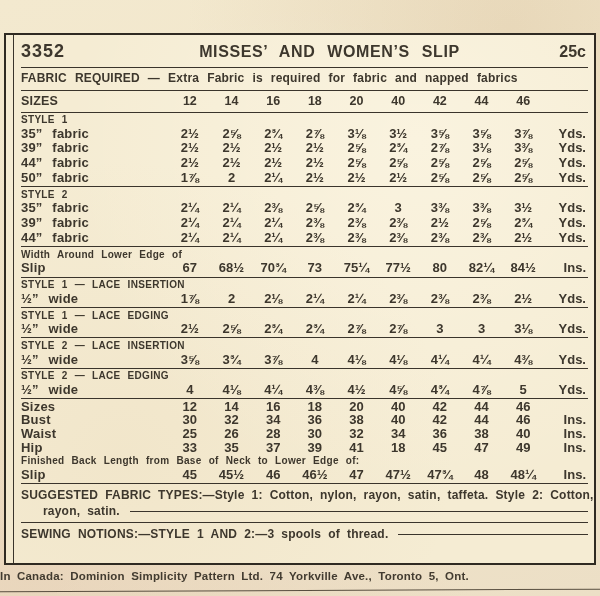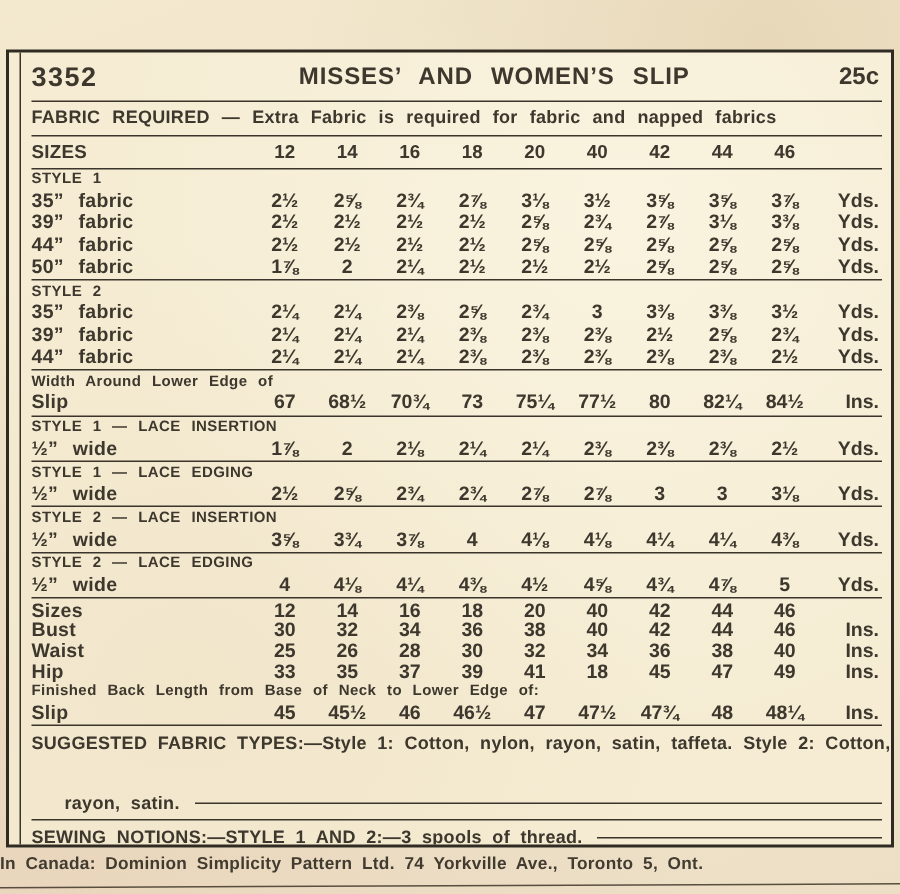--- a/index.html
+++ b/index.html
@@ -58,21 +58,21 @@
   .sec-heading{
     font-size:10px;font-weight:bold;line-height:13.6px;height:13.6px;
     letter-spacing:0.3px;word-spacing:4px;white-space:nowrap;
   }
   .note-block{padding:3px 0 2px 0;}
   .nb-line{
     font-size:12px;font-weight:bold;line-height:16px;
     letter-spacing:0.2px;word-spacing:3.5px;white-space:nowrap;
     display:flex;align-items:baseline;
   }
-  .nb-indent{padding-left:22px;margin-top:24px;}
+  .nb-indent{padding-left:22px;}
   .tail-rule{flex:1;border-bottom:1.6px solid #3a342b;margin-left:10px;transform:translateY(-3px);}
   .notions-wrap{padding-top:3px;}
   .footer{
     position:absolute;left:0;top:570px;width:600px;
     display:flex;align-items:baseline;
     font-size:11.5px;font-weight:bold;word-spacing:3px;letter-spacing:0.2px;
     white-space:nowrap;color:#423b30;
   }
   .footer-left{width:162px;padding-left:4px;flex:0 0 auto;}
   .footer-right{flex:1;}

